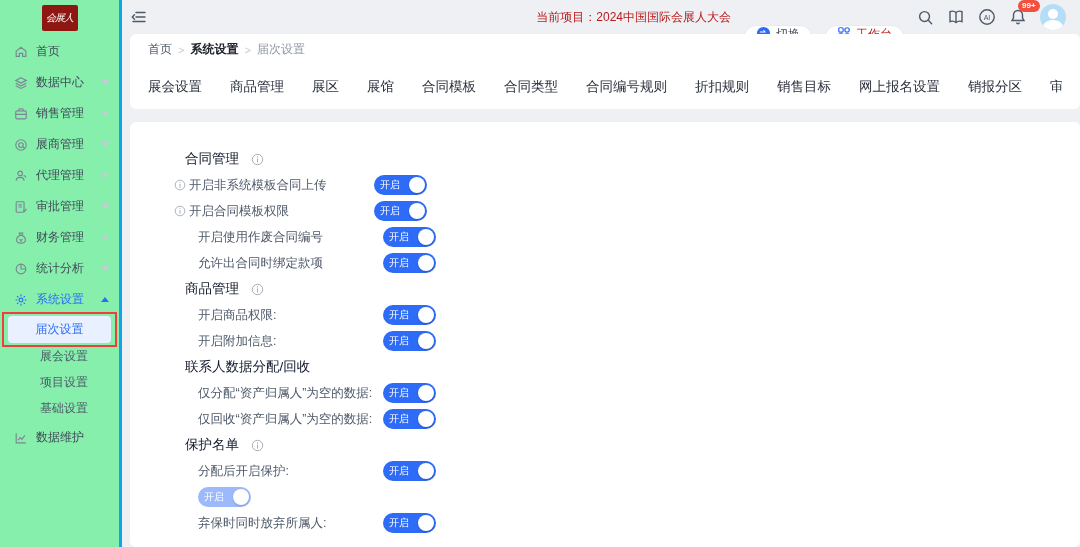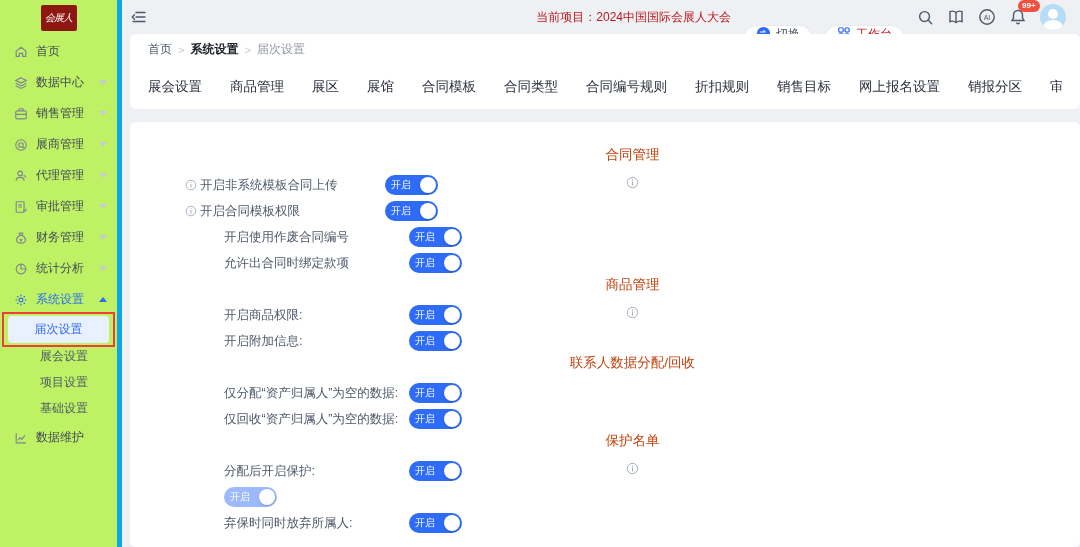--- a/index.html
+++ b/index.html
@@ -4,21 +4,21 @@
 <style>
   * { box-sizing: border-box; margin: 0; padding: 0; }
   html,body { width:1080px; height:547px; }
   body {
     font-family:"Liberation Sans","DejaVu Sans",sans-serif;
     background:#eef0f4; overflow:hidden; color:#4e5969;
   }
   .page { display:flex; width:1080px; height:547px; }
 
   
-  .sidebar { width:122px; flex-shrink:0; background:#bef264; border-right:5px solid #0ea5e9; }
+  .sidebar { width:122px; flex-shrink:0; background:#86efac; border-right:3px solid #0ea5e9; }
   .logo-wrap { height:30px; display:flex; align-items:center; justify-content:center; padding-top:6px; }
   .logo-box { width:36px; height:26px; background:#8e1712; color:#fff; font-size:10px; font-style:italic;
     display:flex; align-items:center; justify-content:center; border-radius:2px; letter-spacing:-1px; }
   .nav { padding-top:6px; }
   .nav-item { height:31px; display:flex; align-items:center; padding:0 10px 0 13px; font-size:12px; color:#414a59; cursor:pointer; }
   .nav-item .nicon { width:15px; height:15px; margin-right:8px; display:flex; align-items:center; justify-content:center; }
   .nav-item svg { stroke:#7d8694; }
   .nav-item.active { color:#2e6bf6; }
   .nav-item.active svg { stroke:#2e6bf6; }
   .chev { margin-left:auto; width:0; height:0; border-left:4px solid transparent; border-right:4px solid transparent; border-top:5px solid #c5cbd6; }
@@ -47,23 +47,23 @@
   .card1 { padding:0 18px; }
   .breadcrumb { height:31px; display:flex; align-items:center; gap:6px; font-size:12px; color:#4e5969; }
   .bc-strong { color:#20242c; font-weight:bold; }
   .bc-current { color:#9097a3; }
   .bc-sep { color:#c6cad2; font-size:11px; }
 
   .tabs { height:44px; display:flex; align-items:center; gap:28px; overflow:hidden; white-space:nowrap; }
   .tab { font-size:13.5px; color:#2a303c; cursor:pointer; position:relative; height:100%; display:flex; align-items:center; flex-shrink:0; }
 
   .card2 { margin-top:13px; flex:1; padding-top:24px; overflow:hidden; }
-  .section-title { display:flex; align-items:center; gap:12px; height:26px; padding-left:55px; font-size:13.5px; color:#c2410c;flex-direction:column; }
-  .srow { display:flex; align-items:center; height:26px; padding-left:55px; font-size:12.5px; color:#4e5969; }
-  .srow.no-info { padding-left:94px; }
+  .section-title { display:flex; align-items:center; gap:12px; height:26px; padding-left:55px; font-size:13.5px; color:#0f172a; }
+  .srow { display:flex; align-items:center; height:26px; padding-left:44px; font-size:12.5px; color:#4e5969; }
+  .srow.no-info { padding-left:68px; }
   .row-info { width:15px; display:flex; align-items:center; }
   .rlabel { width:185px; }
   .info-ic { display:flex; }
 
   .toggle { width:53px; height:20px; border-radius:10px; position:relative; display:inline-flex; align-items:center; cursor:pointer; flex-shrink:0; }
   .toggle.on { background:#2e6bf6; }
   .toggle.on-muted { background:#9cbafb; }
   .toggle-text { color:#fff; font-size:10px; margin-left:6px; }
   .toggle-knob { position:absolute; right:2px; width:16px; height:16px; background:#fff; border-radius:50%; box-shadow:0 1px 2px rgba(0,0,0,.2); }
 </style>

